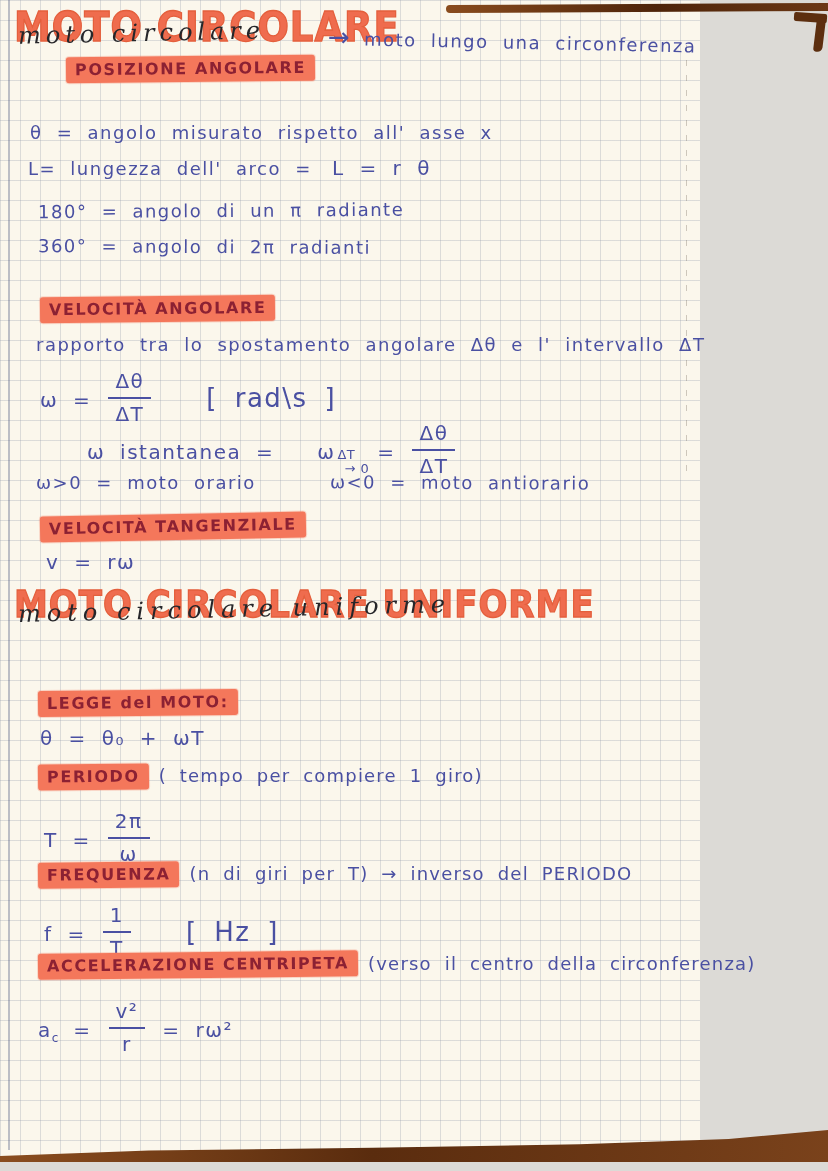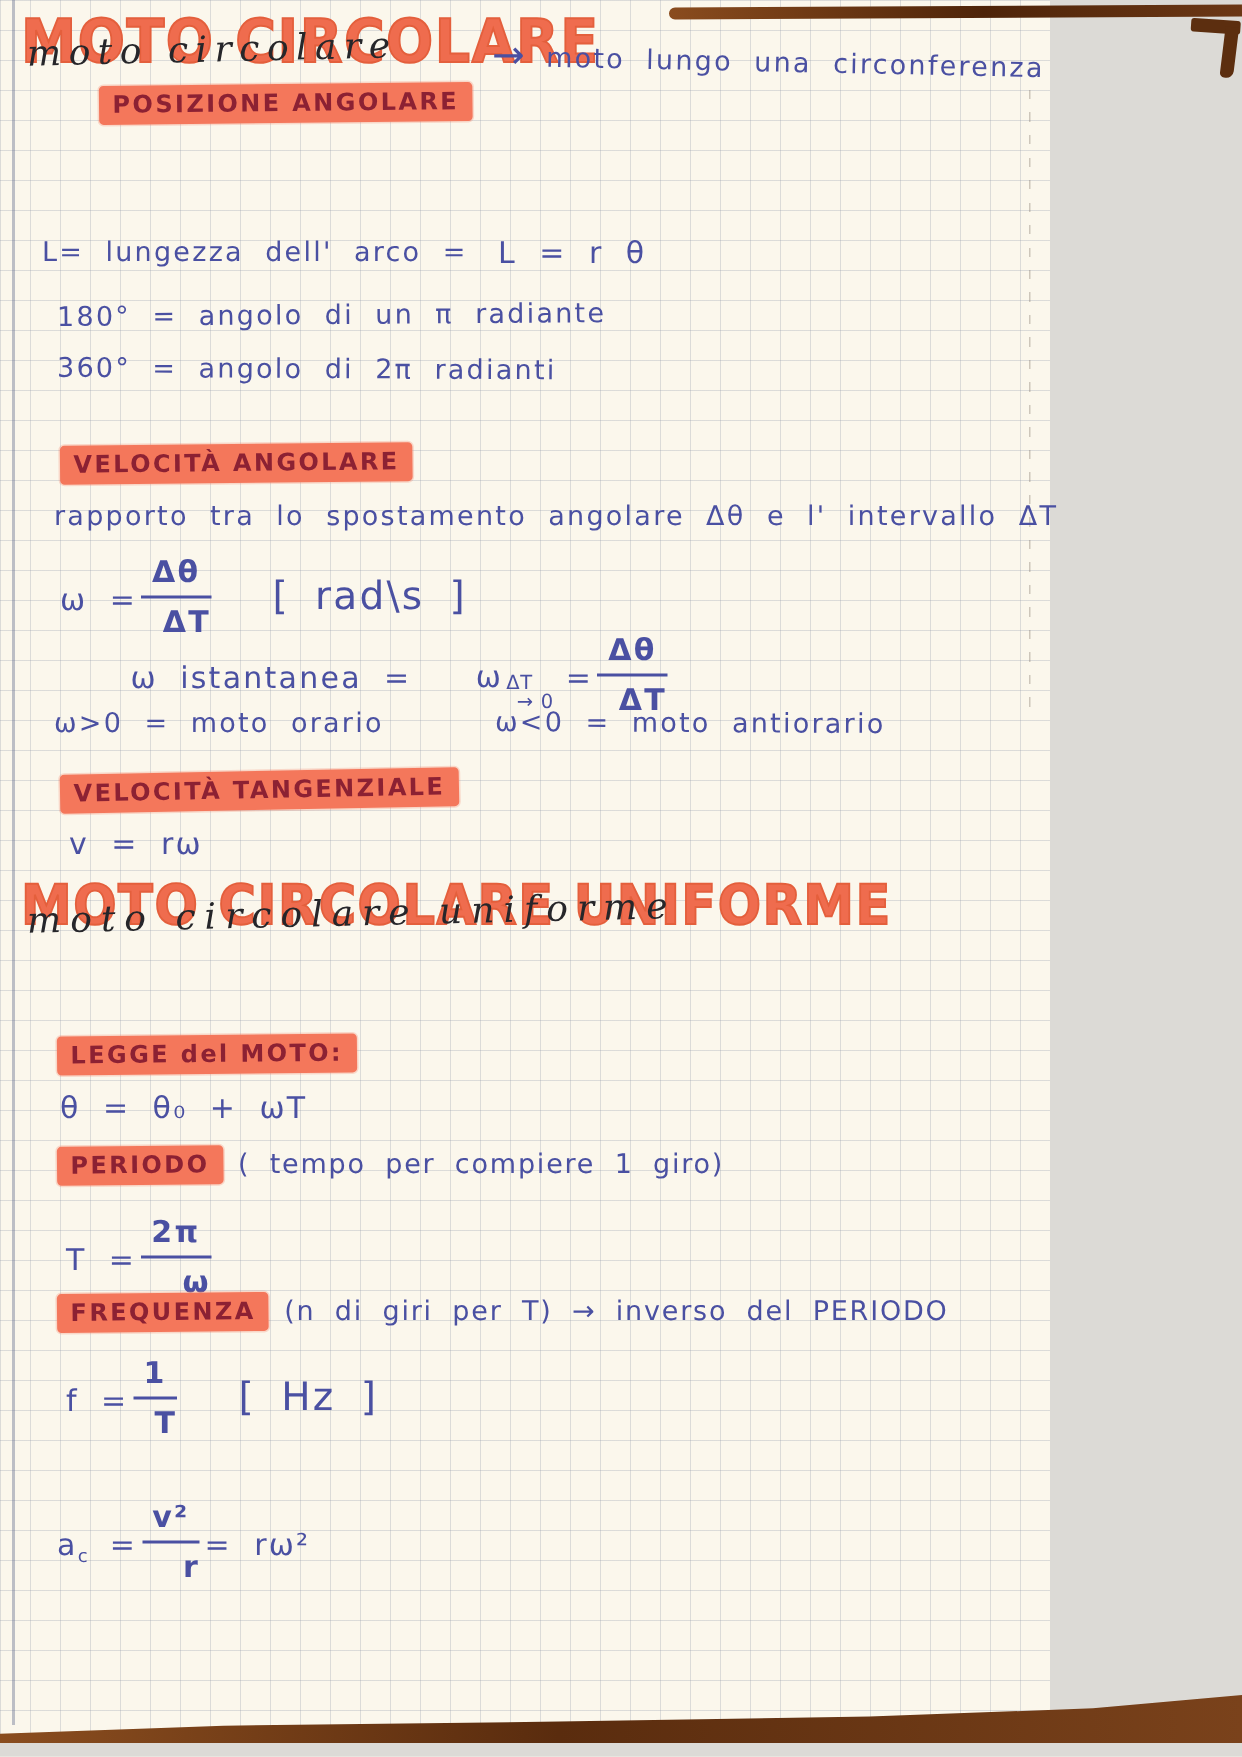--- a/index.html
+++ b/index.html
@@ -41,21 +41,21 @@
   }
   .btitle{position:absolute;white-space:nowrap;}
   .bubble{
     display:inline-block;font-weight:800;font-size:37px;letter-spacing:1px;
     color:var(--accent2,#ef6c4e);-webkit-text-stroke:1.2px #e45f3c;transform:scaleY(1.08);
   }
   .script{
     position:absolute;left:4px;top:13px;font-family:"DejaVu Serif",serif;font-style:italic;
     font-size:24px;color:#26262a;transform:rotate(-1.3deg);white-space:nowrap;
   }
-  .frac{display:inline-block;vertical-align:middle;text-align:right;margin:0 3px;transform:translateY(-3px);line-height:1.25;font-weight:bold;}
+  .frac{display:inline-block;vertical-align:middle;text-align:center;margin:0 17px;transform:translateY(-3px);line-height:1.25;}
   .frac .num{display:block;padding:0 7px 3px;border-bottom:2px solid var(--ink,#4a50a2);}
   .frac .den{display:block;padding-top:3px;}
   .substack{display:inline-block;font-size:13px;letter-spacing:.5px;word-spacing:0;line-height:1.05;
     vertical-align:baseline;transform:translateY(14px);margin:0 8px 0 2px;text-align:left;}
   .substack span{display:block;}
   .substack .s2{padding-left:7px;}
   .unit{margin-left:38px;font-size:26px;}
   .paren{color:var(--ink,#4a50a2);font-weight:normal;font-size:18px;letter-spacing:1.2px;word-spacing:6px;margin-left:10px;}
   sub.small{font-size:12px;letter-spacing:0;}
   .row{white-space:nowrap;}
@@ -70,20 +70,21 @@
   <div class="btitle" style="left:14px;top:6px;">
     <span class="bubble">MOTO CIRCOLARE</span>
     <span class="script" style="letter-spacing:5px;">moto circolare</span>
   </div>
   <span class="abs ink" style="left:328px;top:22px;font-size:26px;">→</span>
   <span class="abs ink" style="left:364px;top:32px;transform:rotate(1.2deg);">moto lungo una circonferenza</span>
 
   <div class="abs" style="left:20px;top:56px;padding-left:46px;">
     <span class="hl">POSIZIONE ANGOLARE</span>
   </div>
+  <span class="abs ink" style="left:30px;top:122px;">θ = angolo misurato rispetto all' asse x</span>
   <span class="abs ink" style="left:28px;top:158px;">L= lungezza dell' arco =</span>
   <span class="abs ink big" style="left:332px;top:156px;">L = r θ</span>
   <span class="abs ink" style="left:38px;top:200px;transform:rotate(-.4deg);">180° = angolo di un π radiante</span>
   <span class="abs ink" style="left:38px;top:236px;transform:rotate(.3deg);">360° = angolo di 2π radianti</span>
 
   <div class="abs" style="left:40px;top:296px;">
     <span class="hl">VELOCITÀ ANGOLARE</span>
   </div>
   <span class="abs ink" style="left:36px;top:334px;">rapporto tra lo spostamento angolare Δθ e l' intervallo ΔT</span>
 
@@ -121,20 +122,23 @@
     <span>T =</span><span class="frac"><span class="num">2π</span><span class="den">ω</span></span>
   </div>
 
   <div class="abs row" style="left:38px;top:862px;">
     <span class="hl">FREQUENZA</span><span class="paren">(n di giri per T) → inverso del PERIODO</span>
   </div>
   <div class="abs ink big row" style="left:44px;top:906px;">
     <span>f =</span><span class="frac"><span class="num">1</span><span class="den">T</span></span><span class="unit">[ Hz ]</span>
   </div>
 
+  <div class="abs row" style="left:38px;top:952px;">
+    <span class="hl">ACCELERAZIONE CENTRIPETA</span><span class="paren">(verso il centro della circonferenza)</span>
+  </div>
   <div class="abs ink big row" style="left:38px;top:1002px;">
     <span>a</span><sub class="small">c</sub>
     <span>=</span><span class="frac"><span class="num">v²</span><span class="den">r</span></span><span>=</span>
     <span>rω²</span>
   </div>
 </div>
 
 <div class="desk-top"></div>
 <div class="hook-bar"></div>
 <div class="hook-tail"></div>

